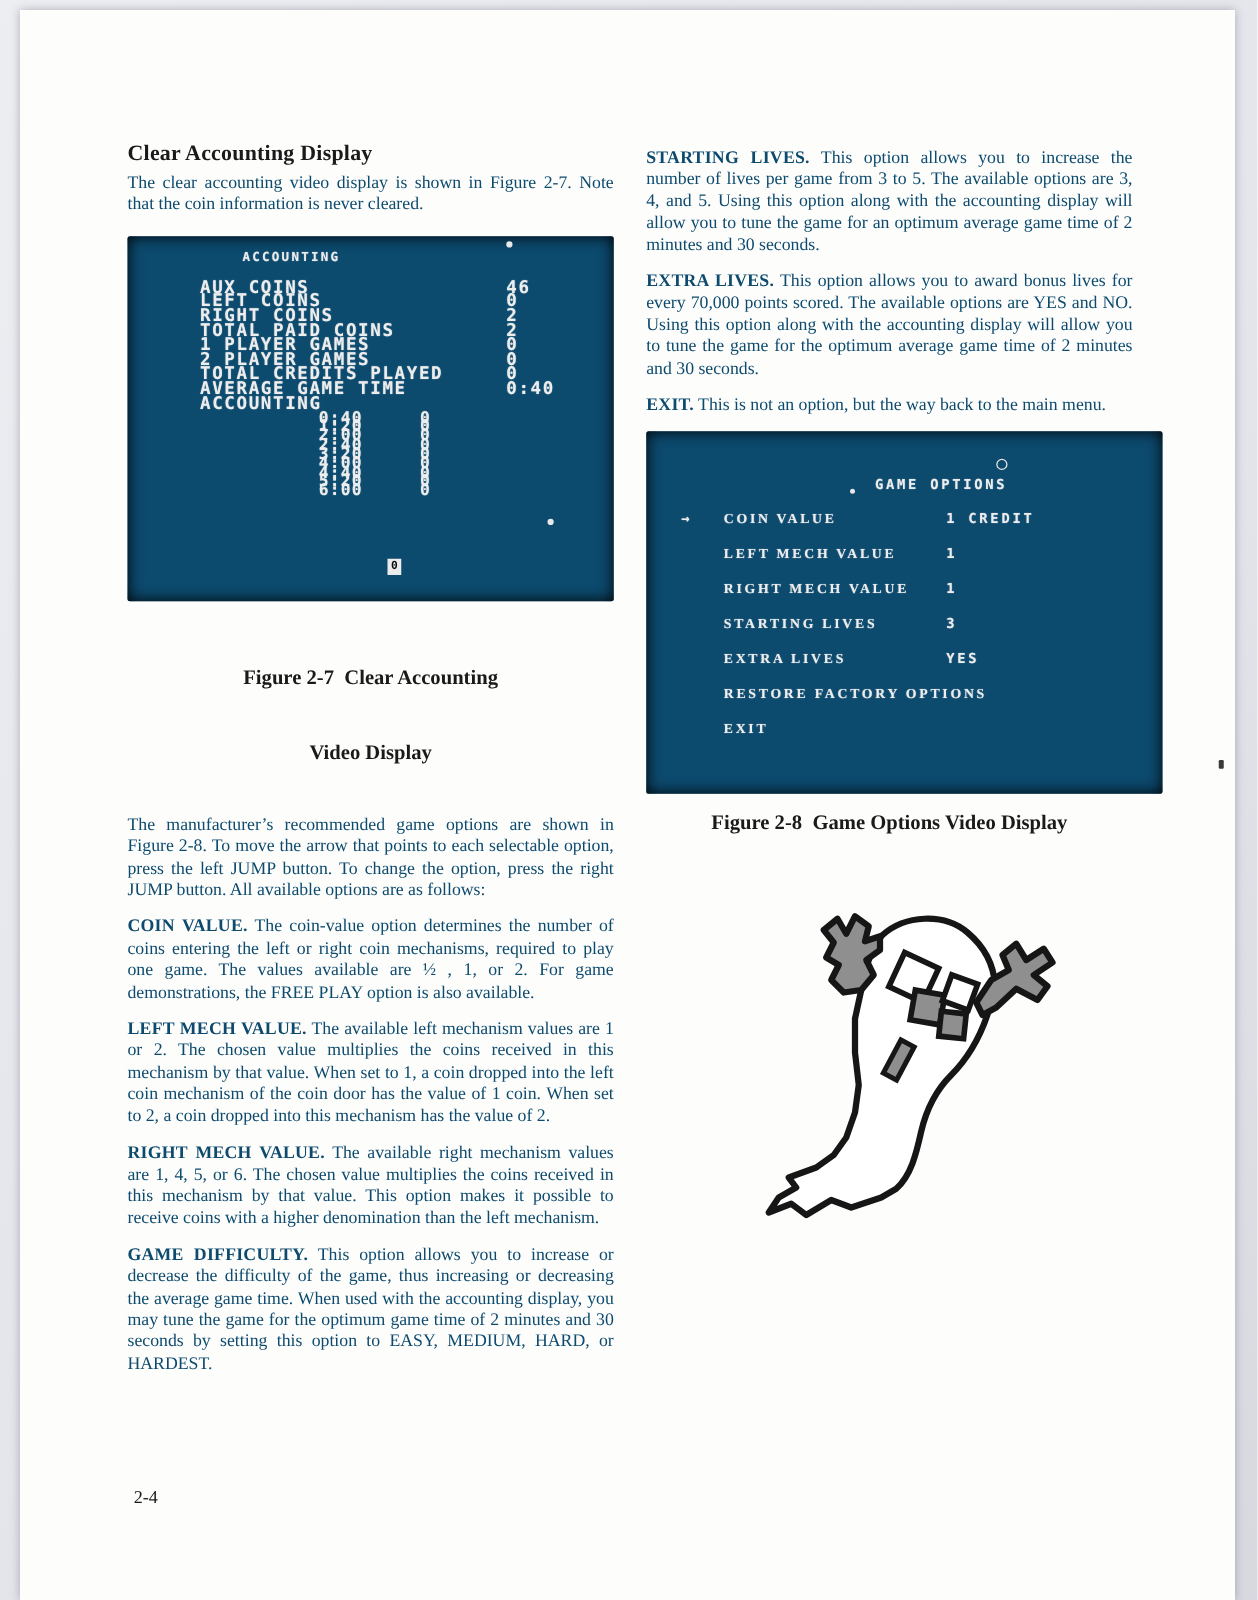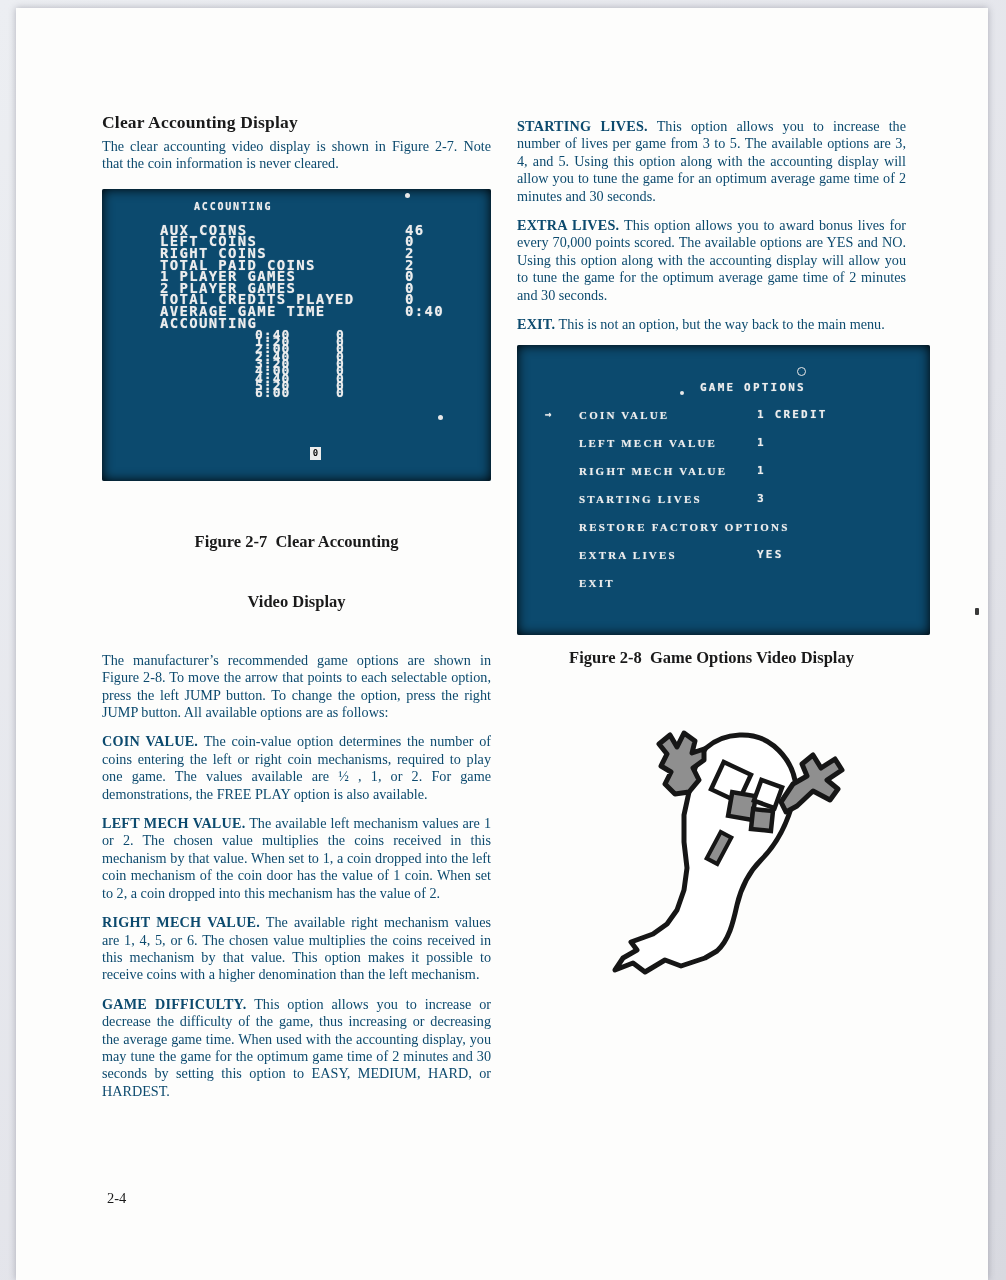--- a/index.html
+++ b/index.html
@@ -196,27 +196,27 @@
             <span class="lab">RIGHT MECH VALUE</span>
             <span class="val">1</span>
           </div>
         <div class="go-row">
             <span class="arr"></span>
             <span class="lab">STARTING LIVES</span>
             <span class="val">3</span>
           </div>
         <div class="go-row">
             <span class="arr"></span>
+            <span class="lab">EXTRA LIVES</span>
+            <span class="val">YES</span>
+          </div>
+        <div class="go-row">
+            <span class="arr"></span>
             <span class="lab">RESTORE FACTORY OPTIONS</span>
             <span class="val"></span>
-          </div>
-        <div class="go-row">
-            <span class="arr"></span>
-            <span class="lab">EXTRA LIVES</span>
-            <span class="val">YES</span>
           </div>
         <div class="go-row">
             <span class="arr"></span>
             <span class="lab">EXIT</span>
             <span class="val"></span>
           </div>
       </div>
     </div>
 
     <div class="caption fig28-cap">Figure 2-8  Game Options Video Display</div>

